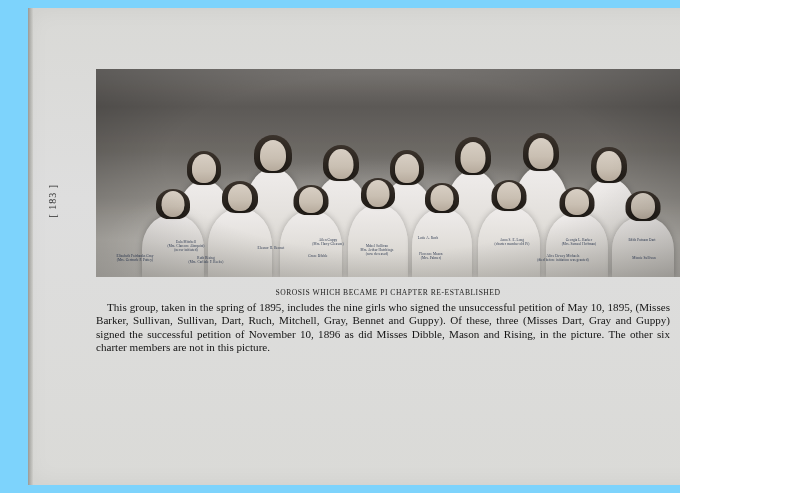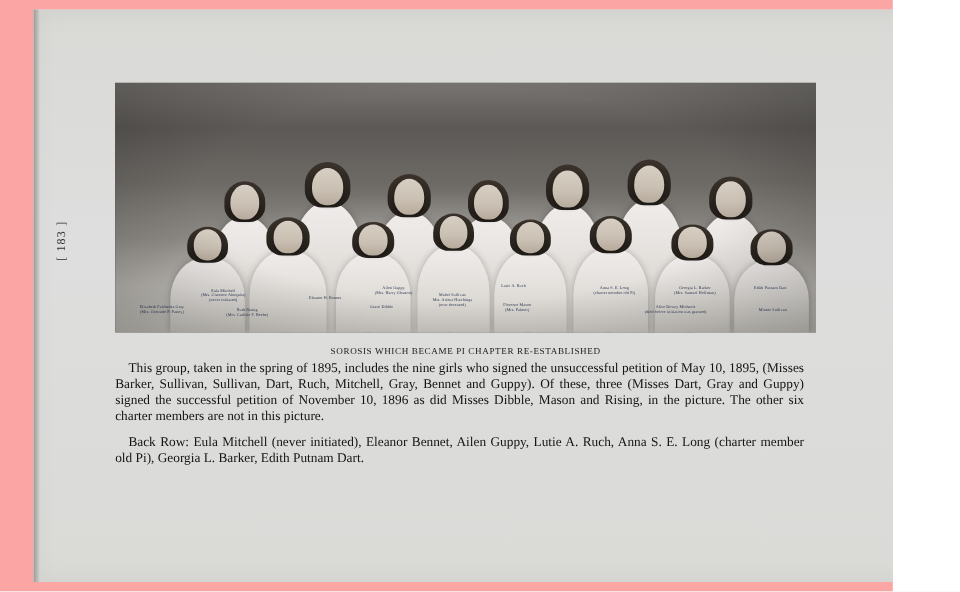--- a/index.html
+++ b/index.html
@@ -5,23 +5,23 @@
   html, body {
     margin: 0;
     padding: 0;
     background: #ffffff;
   }
   body {
     font-family: "Liberation Serif", serif;
   }
   #page {
     position: relative;
-    width: 744px;
+    width: 680px;
     height: 493px;
-    background: #fca5a5;
+    background: #7dd3fc;
     overflow: hidden;
   }
   
   .page-scan {
     position: absolute;
     left: 28px;
     top: 8px;
     width: 744px;
     height: 477px;
     background: #dcdcd9;
@@ -286,16 +286,15 @@
     <div class="ink" style="left:428px; top:186px; width:78px;">Alice Dewey Michaels
 (died before initiation was granted)</div>
     <div class="ink" style="left:518px; top:170px; width:56px;">Edith Putnam Dart</div>
     <div class="ink" style="left:520px; top:188px; width:56px;">Minnie Sullivan</div>
   </div>
 
   <div class="fig-caption">SOROSIS WHICH BECAME PI CHAPTER RE-ESTABLISHED</div>
 
   <div class="body-text">
     <p class="indent">This group, taken in the spring of 1895, includes the nine girls who signed the unsuccessful petition of May 10, 1895, (Misses Barker, Sullivan, Sullivan, Dart, Ruch, Mitchell, Gray, Bennet and Guppy).  Of these, three (Misses Dart, Gray and Guppy) signed the successful petition of November 10, 1896 as did Misses Dibble, Mason and Rising, in the picture.  The other six charter members are not in this picture.</p>
-    <p class="indent">Back Row:  Eula Mitchell (never initiated), Eleanor Bennet, Ailen Guppy, Lutie A. Ruch, Anna S. E. Long (charter member old Pi), Georgia L. Barker, Edith Putnam Dart.</p>
   </div>
 
 </div>
 
 </body></html>

